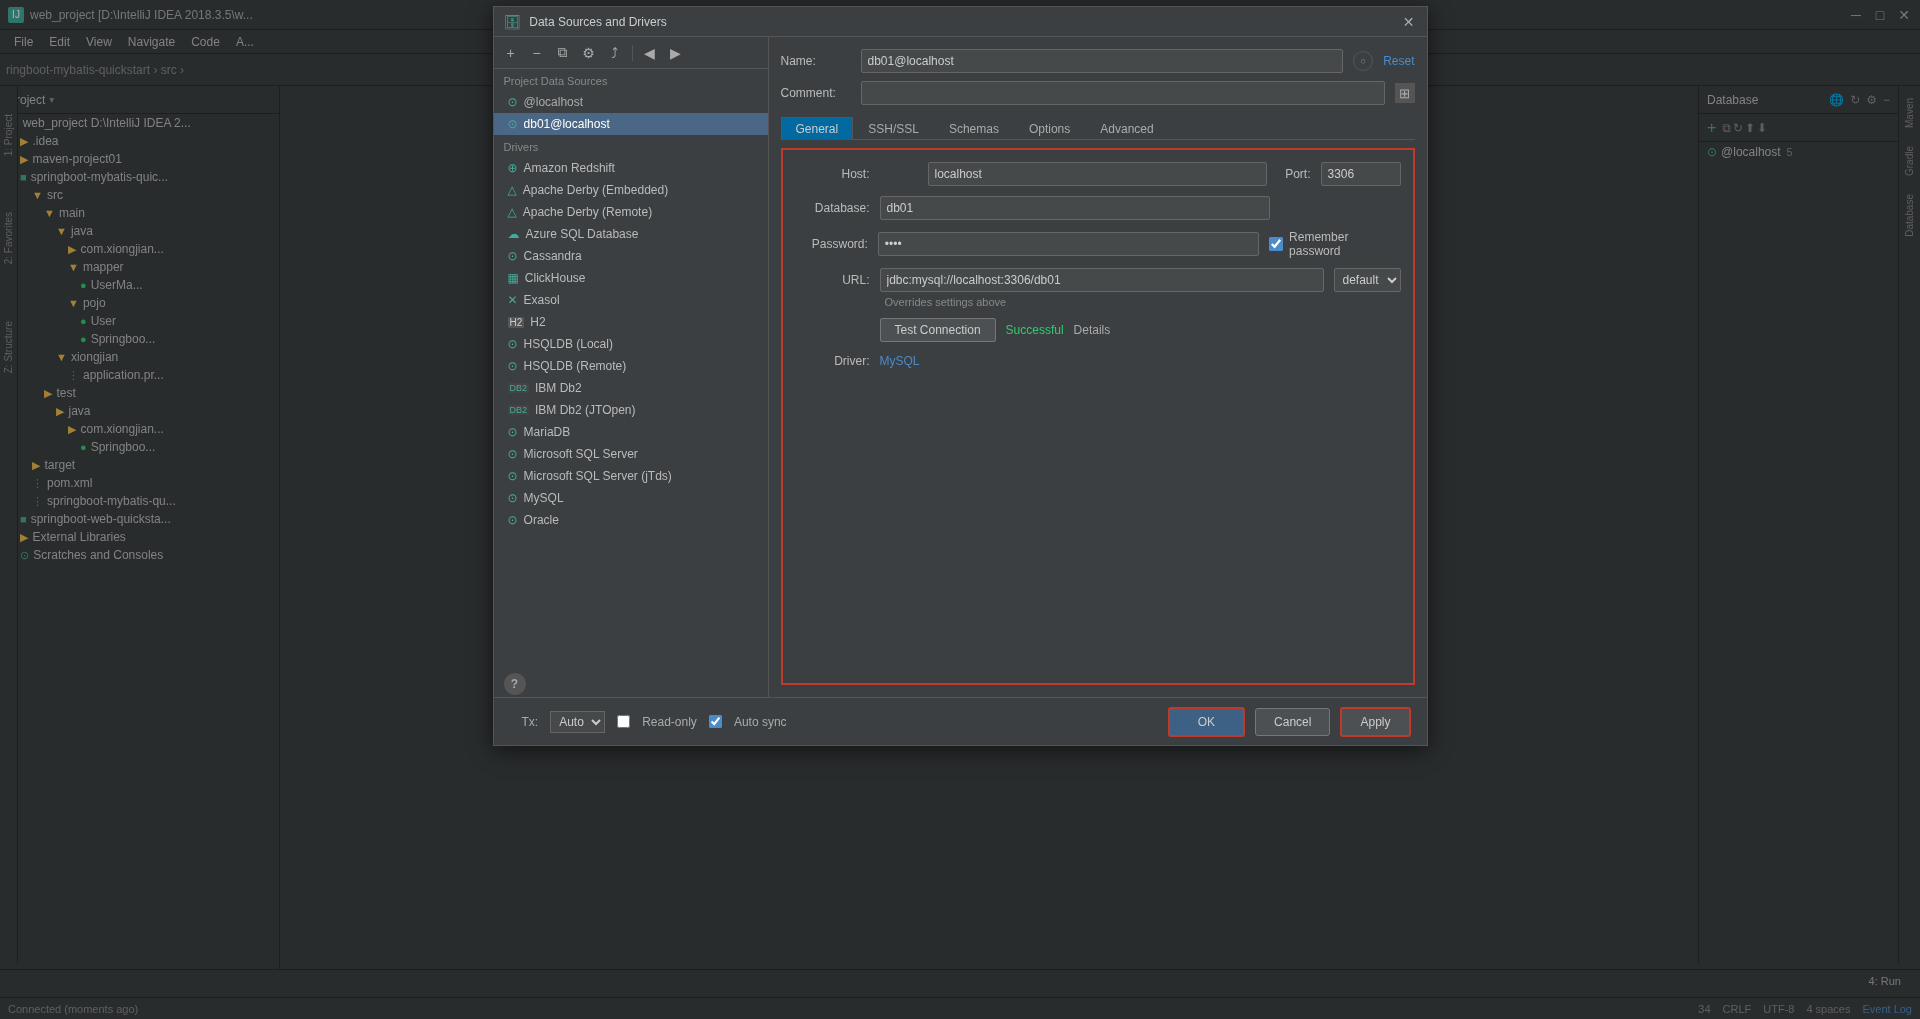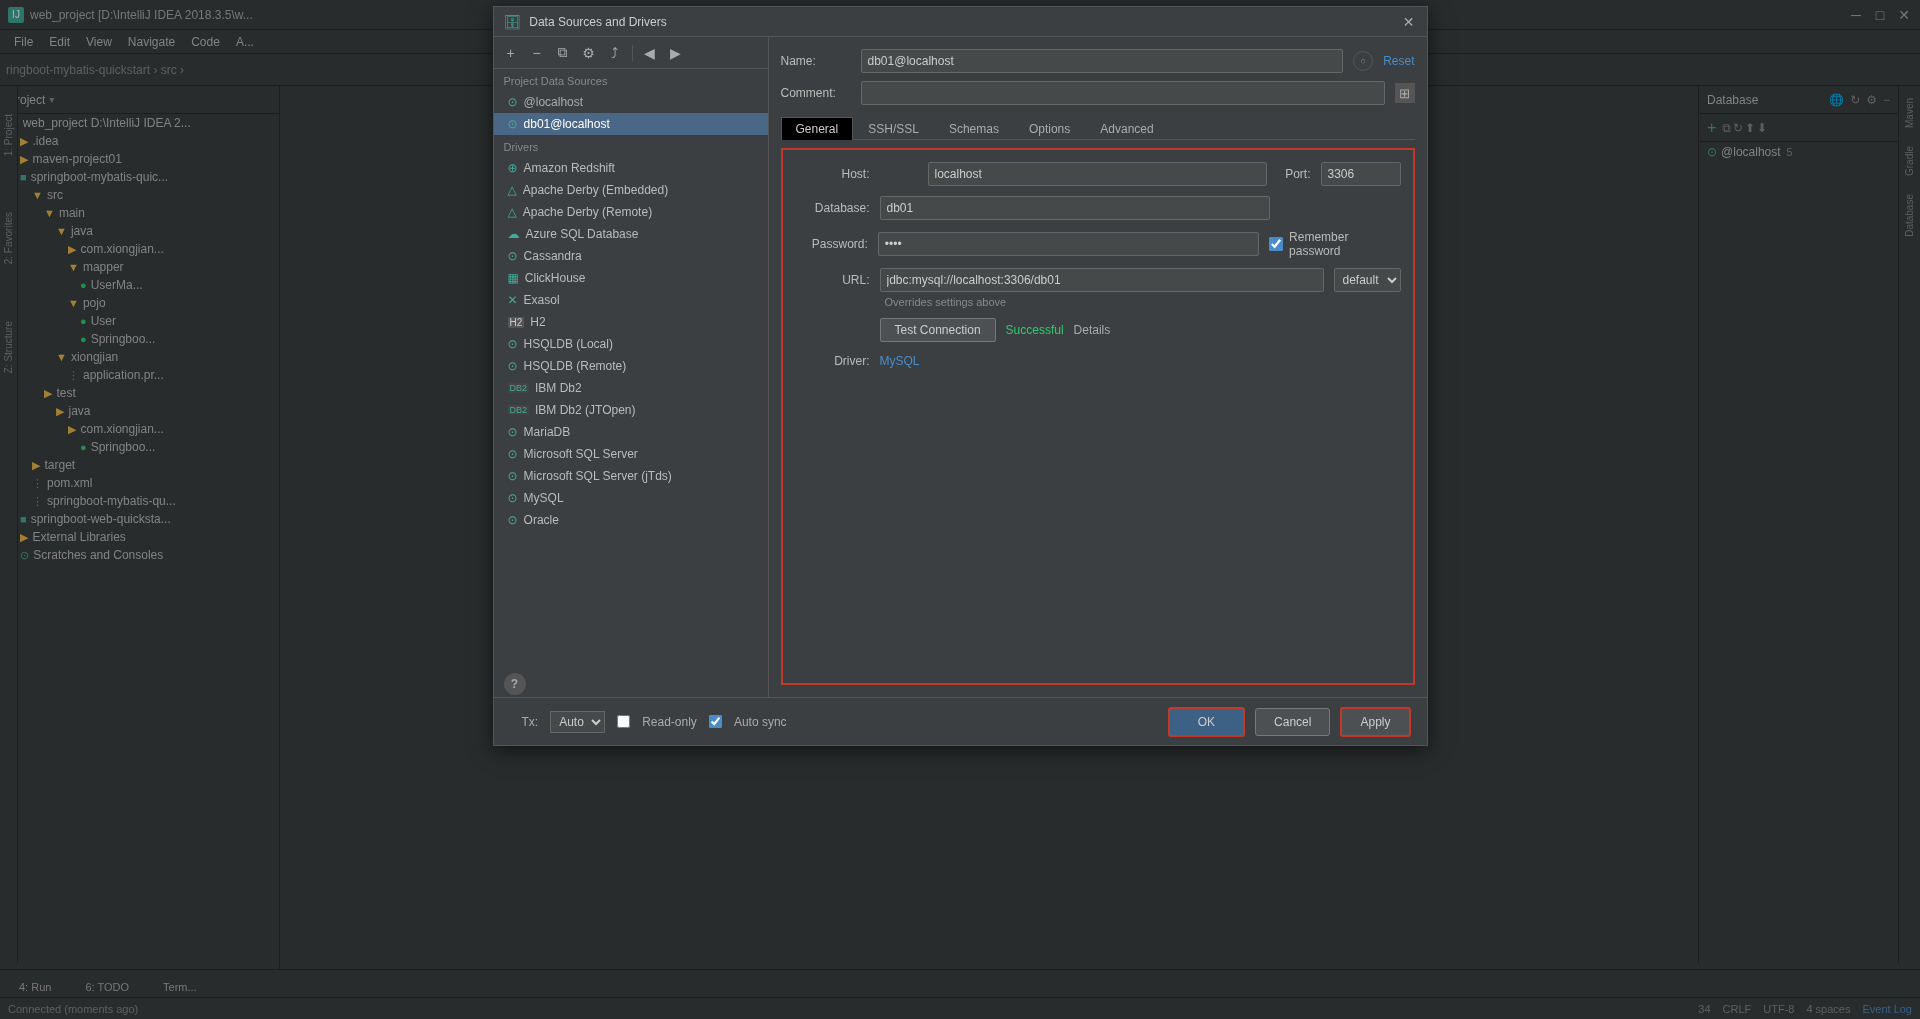--- a/index.html
+++ b/index.html
@@ -133,21 +133,22 @@
     
     .ide-bottom-tabs {
       position: absolute;
       bottom: 22px; left: 0; right: 0;
       height: 28px;
       background: #3c3f41;
       display: flex;
       align-items: flex-end;
       padding: 0 8px;
       border-top: 1px solid #2b2b2b;
-      gap: 12px;
+      gap: 0;
+      flex-direction: column;
     }
     .bottom-tab {
       padding: 4px 10px;
       font-size: 11px;
       color: #aaa;
       cursor: pointer;
       border: 1px solid transparent;
       border-bottom: none;
       background: #3c3f41;
     }
@@ -318,21 +319,21 @@
       padding: 4px 14px;
       font-size: 12px;
       color: #aaa;
       cursor: pointer;
       border: 1px solid transparent;
       border-bottom: none;
       margin-bottom: -1px;
       background: transparent;
     }
     .dialog-tab.active {
-      background: #000000;
+      background: #0369a1;
       border-color: #555;
       border-bottom-color: #3c3f41;
       color: #ccc;
     }
 
     
     .connection-form {
       border: 2px solid #c0392b;
       padding: 12px;
       margin-top: 8px;

